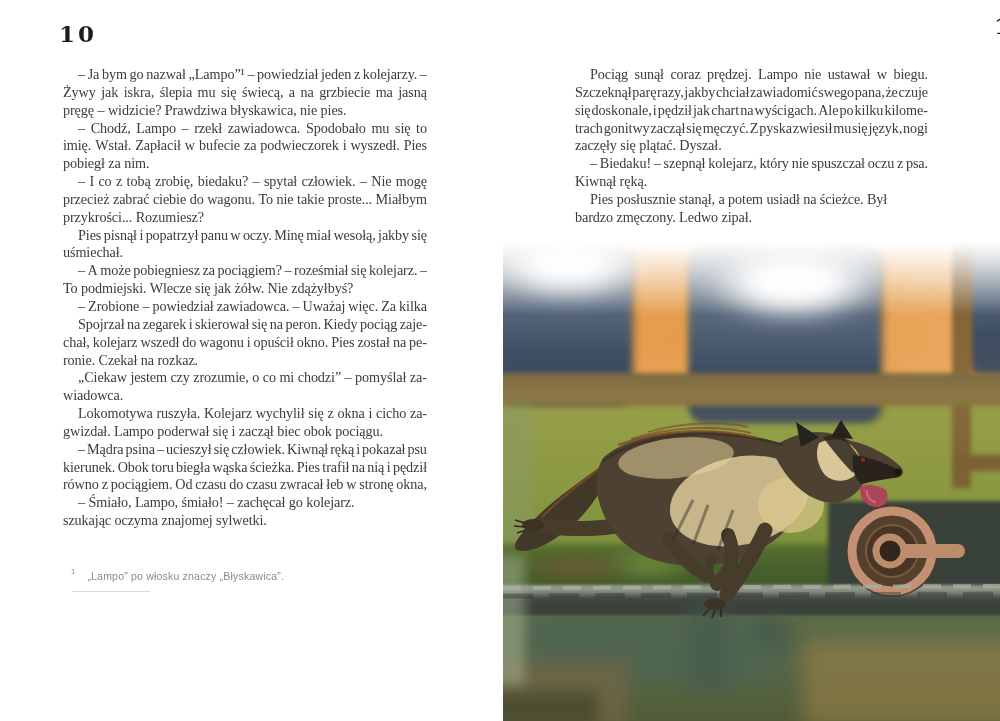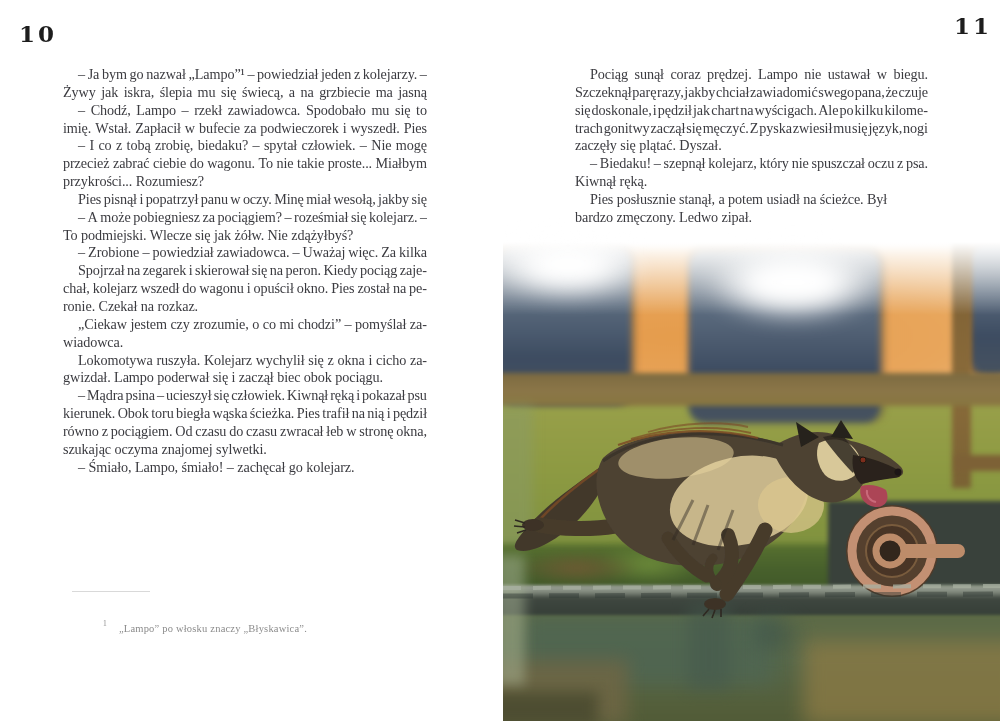--- a/index.html
+++ b/index.html
@@ -4,39 +4,39 @@
 <style>
   html,body{margin:0;padding:0;}
   body{
     width:1000px;height:721px;position:relative;overflow:hidden;
     background:#ffffff;
     font-family:"Liberation Serif", serif;
   }
   
   .pageno{
     position:absolute;font-family:"DejaVu Serif", serif;font-size:23px;font-weight:700;
-    color:#1d1d1d;letter-spacing:3px;font-feature-settings:"onum" 1;
+    color:#1d1d1d;letter-spacing:3px;font-feature-settings:"onum" 1;margin-left:40px;
   }
   #pn-left{left:19px;top:20px;}
   #pn-right{left:954px;top:12px;}
   
   .textcol{
     position:absolute;top:66px;color:#3b3b40;font-size:14.2px;
     letter-spacing:-0.1px;z-index:10;overflow:hidden;
   }
   #col-left{left:63px;width:364px;height:504px;}
   #col-right{left:575px;width:353px;height:182px;}
   .bline{height:17.85px;line-height:17.85px;white-space:pre;}
   .just{display:flex;justify-content:space-between;}
   .ind{padding-left:15px;}
   .ctr{text-align:left;padding-right:18px;}
   
   #footnote-rule{position:absolute;left:72px;top:591px;width:78px;height:1px;background:#d9d9d9;z-index:10;}
-  #footnote{position:absolute;left:71px;top:619px;z-index:10;color:#8b8b8b;
-    font-family:Liberation Serif, serif;font-size:10.5px;letter-spacing:.2px;margin-left:32px;}
+  #footnote{position:absolute;left:71px;top:567px;z-index:10;color:#8b8b8b;
+    font-family:Liberation Sans, sans-serif;font-size:10.5px;letter-spacing:.2px;}
   #footnote .fn-marker{font-size:7.5px;vertical-align:6px;margin-right:12px;}
   
   #illo{position:absolute;left:503px;top:200px;width:497px;height:521px;overflow:hidden;z-index:1;}
   #illo .ly{position:absolute;}
   .wall{left:-15px;top:45px;width:527px;height:166px;z-index:1;filter:blur(6px);
     background:radial-gradient(120% 90% at 35% 55%, #e59c4c 0%, #e8a65c 45%, #eec088 80%, #f2d2a6 100%);}
   .win{z-index:2;filter:blur(3px);border-radius:15px;
     background:linear-gradient(180deg,#8c97a0 0%, #5b6b7e 35%, #3d4c61 70%, #47525f 100%);
     box-shadow:0 -5px 0 2px rgba(112,90,56,.5), 5px 0 0 1px rgba(112,90,56,.35);}
   #win1{left:-6px;top:47px;width:134px;height:158px;}
@@ -78,41 +78,44 @@
 </style>
 </head>
 <body>
 
 <div id="pn-left" class="pageno">10</div>
 <div id="pn-right" class="pageno">11</div>
 
 <div id="col-left" class="textcol">
     <div class="bline just ind"><span>–</span><span>Ja</span><span>bym</span><span>go</span><span>nazwał</span><span>„Lampo”¹</span><span>–</span><span>powiedział</span><span>jeden</span><span>z</span><span>kolejarzy.</span><span>–</span></div>
     <div class="bline just"><span>Żywy</span><span>jak</span><span>iskra,</span><span>ślepia</span><span>mu</span><span>się</span><span>świecą,</span><span>a</span><span>na</span><span>grzbiecie</span><span>ma</span><span>jasną</span></div>
+    <div class="bline">pręgę – widzicie? Prawdziwa błyskawica, nie pies.</div>
     <div class="bline just ind"><span>–</span><span>Chodź,</span><span>Lampo</span><span>–</span><span>rzekł</span><span>zawiadowca.</span><span>Spodobało</span><span>mu</span><span>się</span><span>to</span></div>
     <div class="bline just"><span>imię.</span><span>Wstał.</span><span>Zapłacił</span><span>w</span><span>bufecie</span><span>za</span><span>podwieczorek</span><span>i</span><span>wyszedł.</span><span>Pies</span></div>
+    <div class="bline">pobiegł za nim.</div>
     <div class="bline just ind"><span>–</span><span>I</span><span>co</span><span>z</span><span>tobą</span><span>zrobię,</span><span>biedaku?</span><span>–</span><span>spytał</span><span>człowiek.</span><span>–</span><span>Nie</span><span>mogę</span></div>
     <div class="bline just"><span>przecież</span><span>zabrać</span><span>ciebie</span><span>do</span><span>wagonu.</span><span>To</span><span>nie</span><span>takie</span><span>proste...</span><span>Miałbym</span></div>
     <div class="bline">przykrości... Rozumiesz?</div>
     <div class="bline just ind"><span>Pies</span><span>pisnął</span><span>i</span><span>popatrzył</span><span>panu</span><span>w</span><span>oczy.</span><span>Minę</span><span>miał</span><span>wesołą,</span><span>jakby</span><span>się</span></div>
+    <div class="bline">uśmiechał.</div>
     <div class="bline just ind"><span>–</span><span>A</span><span>może</span><span>pobiegniesz</span><span>za</span><span>pociągiem?</span><span>–</span><span>roześmiał</span><span>się</span><span>kolejarz.</span><span>–</span></div>
     <div class="bline">To podmiejski. Wlecze się jak żółw. Nie zdążyłbyś?</div>
     <div class="bline just ind"><span>–</span><span>Zrobione</span><span>–</span><span>powiedział</span><span>zawiadowca.</span><span>–</span><span>Uważaj</span><span>więc.</span><span>Za</span><span>kilka</span></div>
     <div class="bline just ind"><span>Spojrzał</span><span>na</span><span>zegarek</span><span>i</span><span>skierował</span><span>się</span><span>na</span><span>peron.</span><span>Kiedy</span><span>pociąg</span><span>zaje-</span></div>
     <div class="bline just"><span>chał,</span><span>kolejarz</span><span>wszedł</span><span>do</span><span>wagonu</span><span>i</span><span>opuścił</span><span>okno.</span><span>Pies</span><span>został</span><span>na</span><span>pe-</span></div>
     <div class="bline">ronie. Czekał na rozkaz.</div>
     <div class="bline just ind"><span>„Ciekaw</span><span>jestem</span><span>czy</span><span>zrozumie,</span><span>o</span><span>co</span><span>mi</span><span>chodzi”</span><span>–</span><span>pomyślał</span><span>za-</span></div>
     <div class="bline">wiadowca.</div>
     <div class="bline just ind"><span>Lokomotywa</span><span>ruszyła.</span><span>Kolejarz</span><span>wychylił</span><span>się</span><span>z</span><span>okna</span><span>i</span><span>cicho</span><span>za-</span></div>
     <div class="bline">gwizdał. Lampo poderwał się i zaczął biec obok pociągu.</div>
     <div class="bline just ind"><span>–</span><span>Mądra</span><span>psina</span><span>–</span><span>ucieszył</span><span>się</span><span>człowiek.</span><span>Kiwnął</span><span>ręką</span><span>i</span><span>pokazał</span><span>psu</span></div>
     <div class="bline just"><span>kierunek.</span><span>Obok</span><span>toru</span><span>biegła</span><span>wąska</span><span>ścieżka.</span><span>Pies</span><span>trafił</span><span>na</span><span>nią</span><span>i</span><span>pędził</span></div>
     <div class="bline just"><span>równo</span><span>z</span><span>pociągiem.</span><span>Od</span><span>czasu</span><span>do</span><span>czasu</span><span>zwracał</span><span>łeb</span><span>w</span><span>stronę</span><span>okna,</span></div>
+    <div class="bline ind">– Śmiało, Lampo, śmiało! – zachęcał go kolejarz.</div>
     <div class="bline">szukając oczyma znajomej sylwetki.</div>
-    <div class="bline ind">– Śmiało, Lampo, śmiało! – zachęcał go kolejarz.</div>
   </div>
 
 <div id="footnote-rule"></div>
 <div id="footnote"><span class="fn-marker">1</span><span>„Lampo” po włosku znaczy „Błyskawica”.</span></div>
 
 <div id="col-right" class="textcol">
     <div class="bline just ind"><span>Pociąg</span><span>sunął</span><span>coraz</span><span>prędzej.</span><span>Lampo</span><span>nie</span><span>ustawał</span><span>w</span><span>biegu.</span></div>
     <div class="bline just"><span>Szczeknął</span><span>parę</span><span>razy,</span><span>jakby</span><span>chciał</span><span>zawiadomić</span><span>swego</span><span>pana,</span><span>że</span><span>czuje</span></div>
     <div class="bline just"><span>się</span><span>doskonale,</span><span>i</span><span>pędził</span><span>jak</span><span>chart</span><span>na</span><span>wyścigach.</span><span>Ale</span><span>po</span><span>kilku</span><span>kilome-</span></div>
     <div class="bline just"><span>trach</span><span>gonitwy</span><span>zaczął</span><span>się</span><span>męczyć.</span><span>Z</span><span>pyska</span><span>zwiesił</span><span>mu</span><span>się</span><span>język,</span><span>nogi</span></div>

